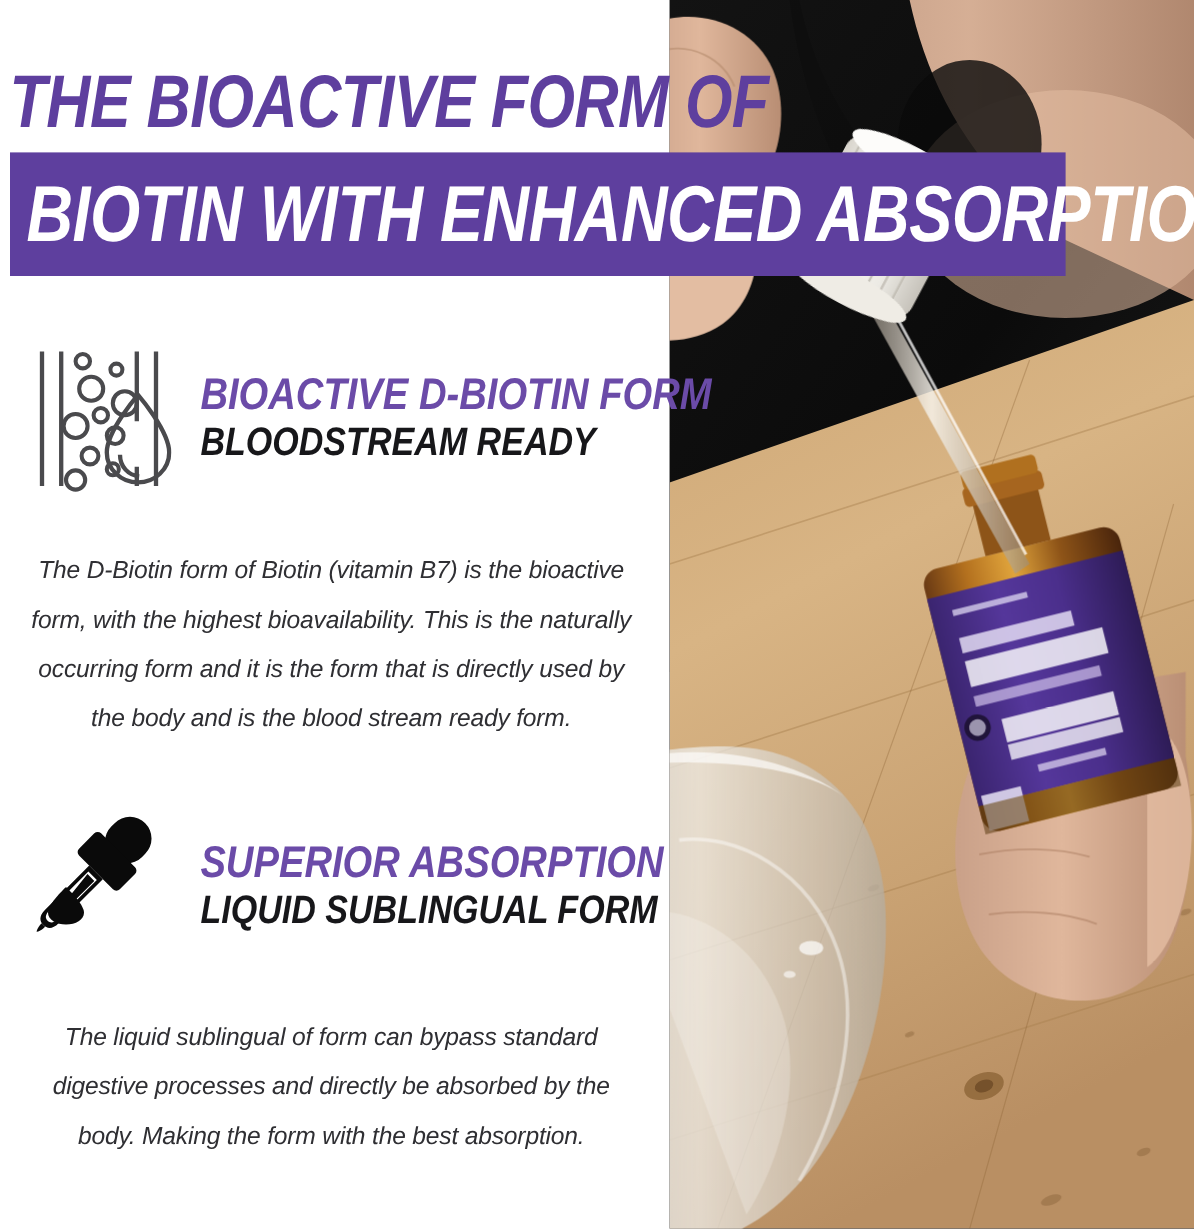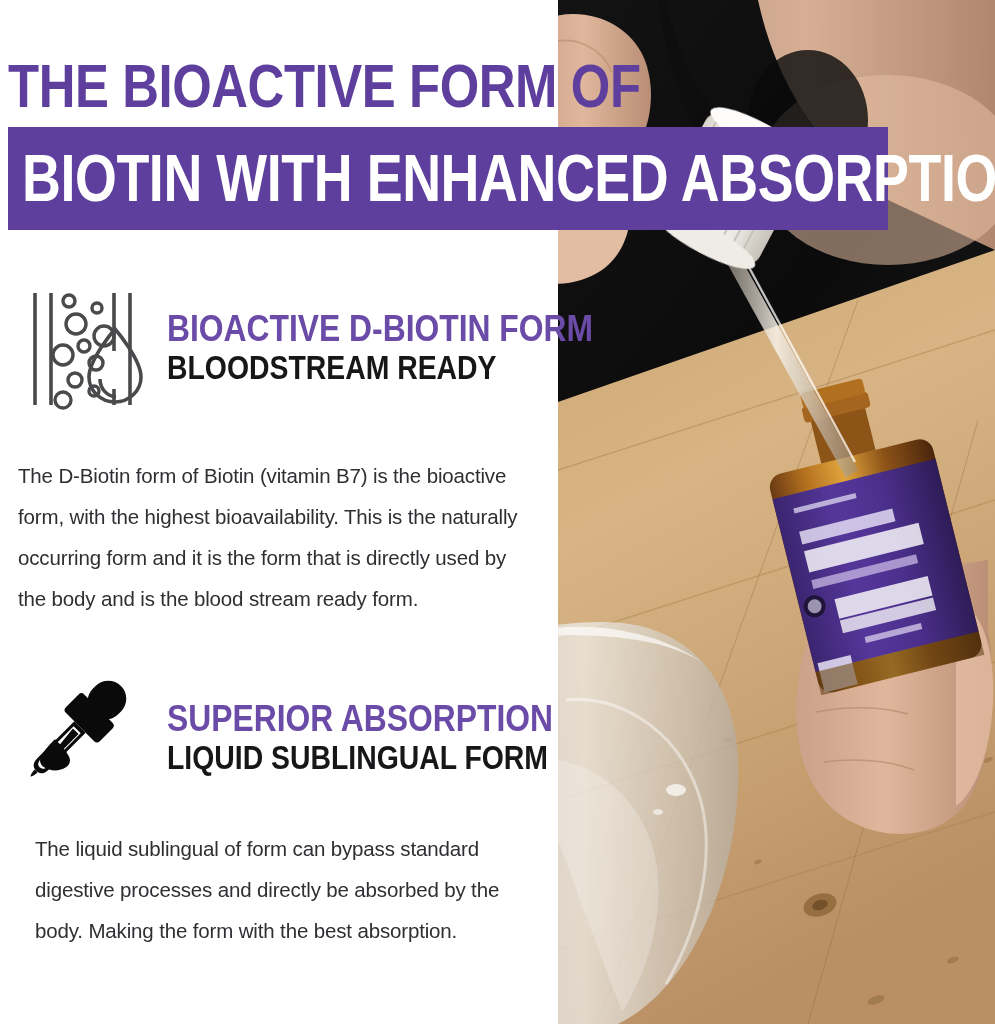--- a/index.html
+++ b/index.html
@@ -8,20 +8,21 @@
     width:995px; height:1024px;
     background:#ffffff;
     font-family:"Liberation Sans", sans-serif;
     overflow:hidden;
   }
 
   #stage {
     position:relative;
     width:995px; height:1024px;
     background:#ffffff;
+    font-style:italic;
   }
 
   
   .photo-panel {
     position:absolute;
     left:558px; top:0;
     width:437px; height:1024px;
     overflow:hidden;
     background:#0a0a0a;
   }
@@ -105,23 +106,24 @@
   .feature-body {
     position:absolute;
     left:18px;
     width:516px;
     color:#2f2f33;
     font-family:"Liberation Sans", sans-serif;
     font-weight:normal;
     font-size:20.5px;
     line-height:41px;
     letter-spacing:-0.15px;
+    text-align:center;
   }
   #feature-1 .feature-body { top:170px; }
-  #feature-2 .feature-body { top:153px;margin-left:17px; }
+  #feature-2 .feature-body { top:169px; }
 
   
   .ln { fill:none; stroke:#4a4a4d; stroke-width:3.6; }
   .cir { fill:none; stroke:#4a4a4d; stroke-width:3.4; }
   .drp { fill:none; stroke:#4a4a4d; stroke-width:3.6; }
   .solid { fill:#0a0a0a; }
 </style>
 </head>
 <body>
 

